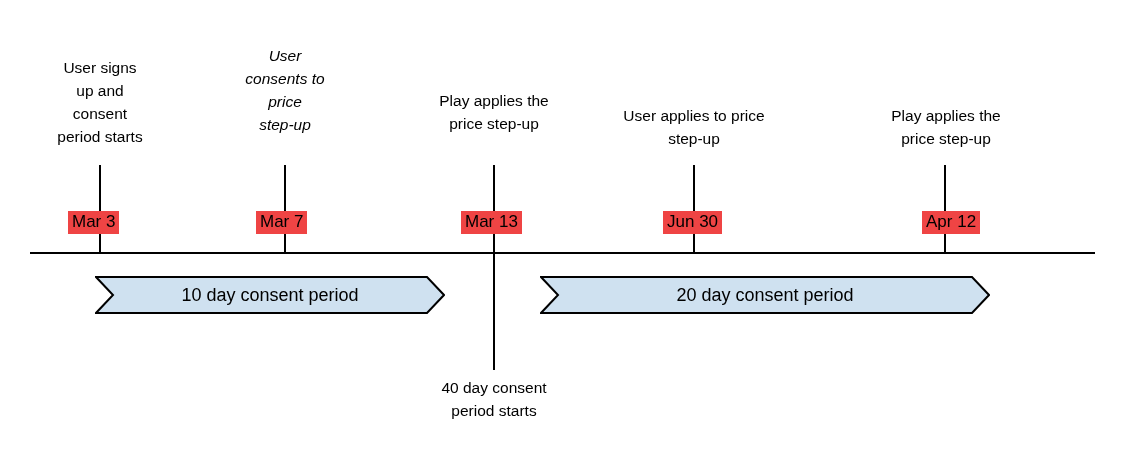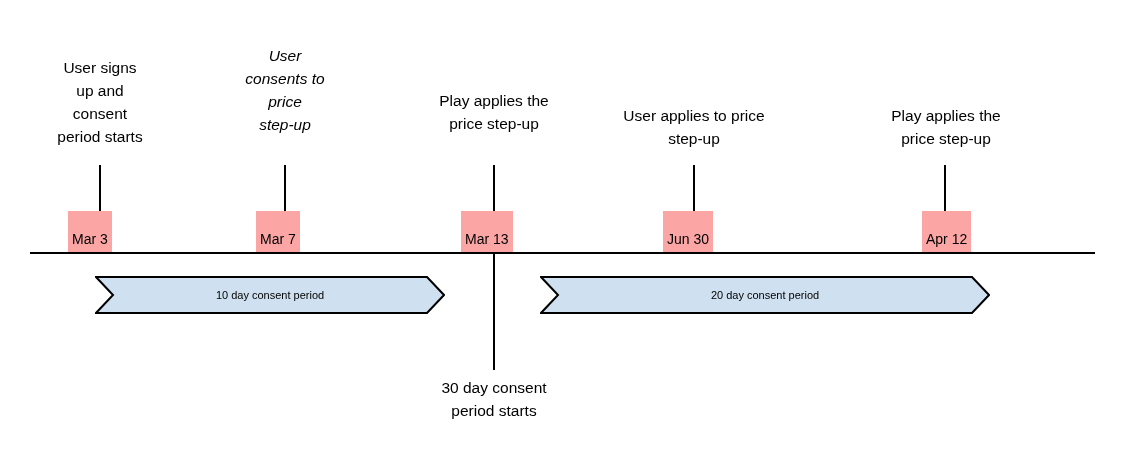--- a/index.html
+++ b/index.html
@@ -39,25 +39,25 @@
     text-align: center;
     font-size: 15.5px;
     line-height: 23px;
     color: #000000;
     white-space: pre-line;
   }
 
   
   .date-chip {
     position: absolute;
-    background: #fca5a5;
+    background: #ef4444;
     color: #000000;
-    font-size: 14px;
+    font-size: 17px;
     line-height: 21px;
-    padding: 18px 4px 2px 4px;
+    padding: 0 4px 2px 4px;
     white-space: nowrap;
   }
 
   
   .banner {
     position: absolute;
     height: 38px;
     display: flex;
     align-items: center;
     justify-content: center;
@@ -66,21 +66,21 @@
     position: absolute;
     left: 0;
     top: 0;
     width: 100%;
     height: 100%;
     display: block;
   }
   .banner-text {
     position: relative;
     z-index: 2;
-    font-size: 11px;
+    font-size: 18px;
     color: #000000;
     white-space: nowrap;
   }
 
   
   .below-label {
     position: absolute;
     text-align: center;
     font-size: 15.5px;
     line-height: 23px;
@@ -105,21 +105,21 @@
 price
 step-up</div>
   <div class="tick" style="left:284px; top:165px; height:88px;"></div>
   <div class="date-chip" style="left:256px; top:211px;">Mar 7</div>
 
   <div class="event-label" style="left:404px; top:89px; width:180px;">Play applies the
 price step-up</div>
   <div class="tick" style="left:493px; top:165px; height:88px;"></div>
   <div class="date-chip" style="left:461px; top:211px;">Mar 13</div>
   <div class="tick" style="left:493px; top:253px; height:117px;"></div>
-  <div class="below-label" style="left:404px; top:376px; width:180px;">30 day consent
+  <div class="below-label" style="left:404px; top:376px; width:180px;">40 day consent
 period starts</div>
 
   <div class="event-label" style="left:591px; top:104px; width:206px;">User applies to price
 step-up</div>
   <div class="tick" style="left:693px; top:165px; height:88px;"></div>
   <div class="date-chip" style="left:663px; top:211px;">Jun 30</div>
 
   <div class="event-label" style="left:857px; top:104px; width:178px;">Play applies the
 price step-up</div>
   <div class="tick" style="left:944px; top:165px; height:88px;"></div>

